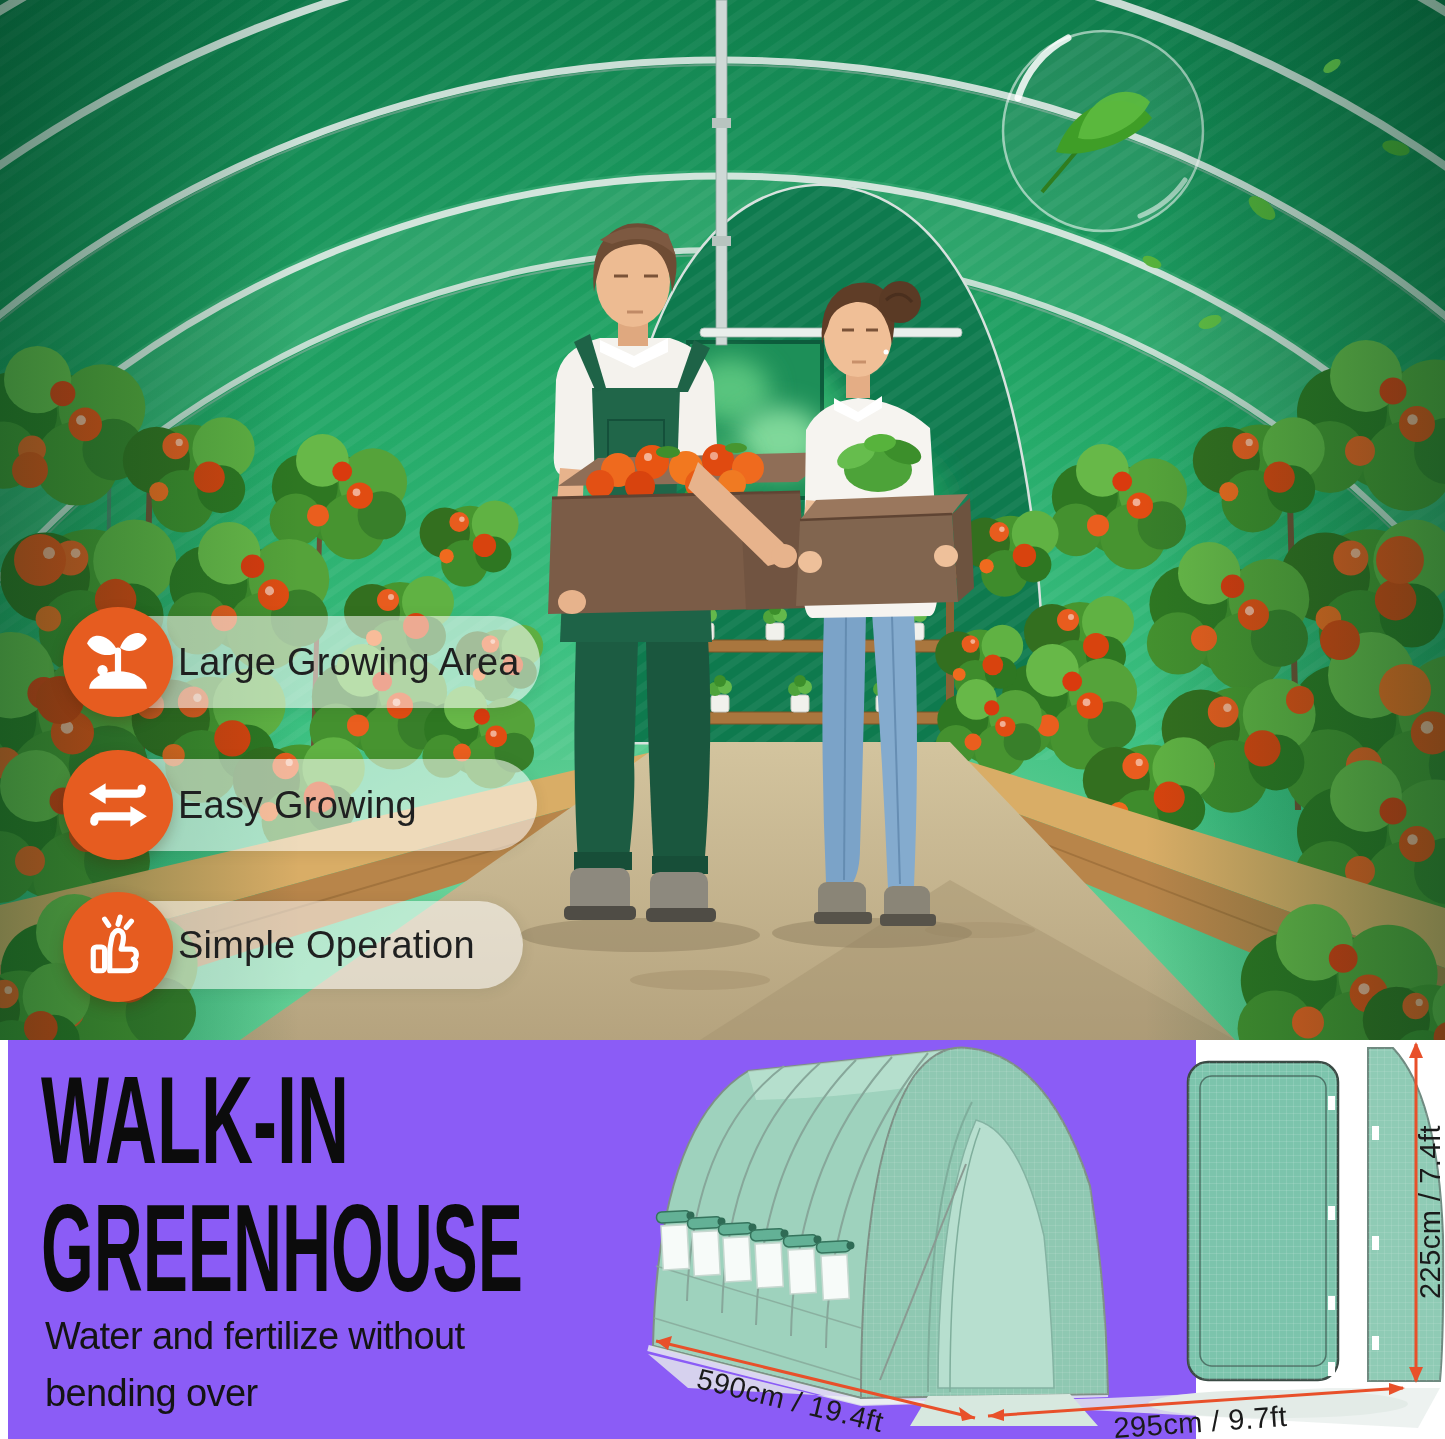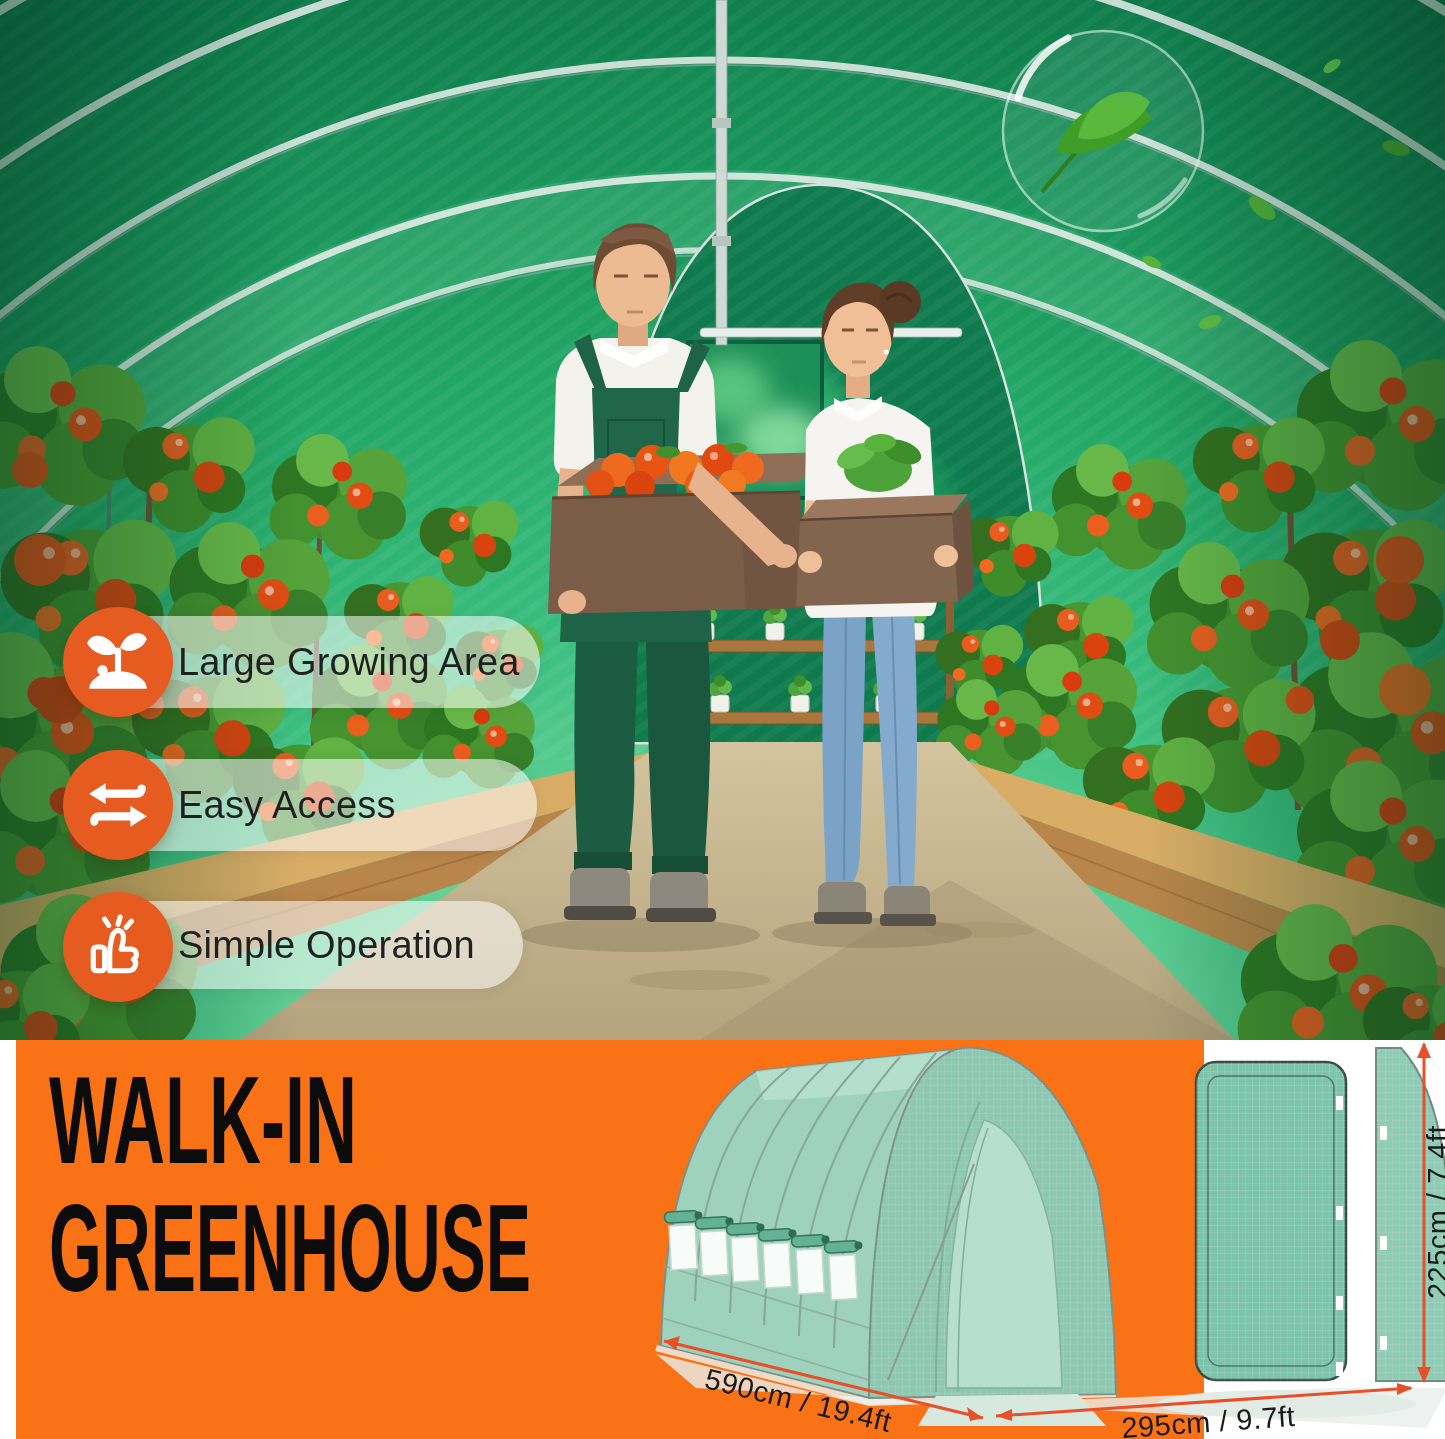--- a/index.html
+++ b/index.html
@@ -15,21 +15,21 @@
   .pill{ position:absolute; background:rgba(255,255,255,0.55); border-radius:60px;
          display:flex; align-items:center; box-sizing:border-box;
          padding-left:82px; box-shadow:0 2px 14px rgba(40,60,40,0.10); }
   .pill-label{ font-size:38px; color:#1f2020; letter-spacing:0.2px; white-space:nowrap; }
   .badge{ position:absolute; width:110px; height:110px; border-radius:50%;
           background:var(--accent); display:flex; align-items:center; justify-content:center;
           box-shadow:0 6px 14px rgba(60,30,5,0.25); }
   .badge svg{ width:66px; height:66px; display:block; }
 
   
-  .info{ position:absolute; left:16px; top:1040px; width:1188px; height:399px; background:#f97316; }
+  .info{ position:absolute; left:8px; top:1040px; width:1188px; height:399px; background:#8b5cf6; }
   .headline-svg{ position:absolute; left:33px; top:11px; width:560px; height:262px; }
   .headline-svg text{ font-family:"Liberation Sans", sans-serif; font-weight:bold; fill:#0c0c0c; }
   .subtitle{ position:absolute; left:37px; top:268px; font-size:38px; line-height:57px;
              color:#141414; letter-spacing:-0.6px; }
   .diagram{ position:absolute; left:620px; top:-4px; width:825px; height:404px; }
   .dim-label{ font-family:"Liberation Sans", sans-serif; font-size:29px; fill:#1a1a1a; letter-spacing:0.5px; }
 </style>
 </head>
 <body>
 
@@ -360,21 +360,21 @@
         <svg viewBox="-32 -32 64 64" fill="#ffffff">
           <path d="M-28,26 A28,17 0 0 1 28,26 Z"></path>
           <rect x="-3" y="-14" width="6" height="34" rx="3"></rect>
           <path d="M0,-10 C-8,-28 -26,-30 -30,-18 C-22,-6 -8,-4 0,-10 Z"></path>
           <path d="M2,-14 C8,-30 24,-32 28,-22 C22,-10 8,-8 2,-14 Z"></path>
           <circle cx="-15" cy="8" r="5"></circle>
         </svg>
       </div>
 
       <div class="pill" style="left:96px; top:759px; width:441px; height:92px;">
-        <span class="pill-label">Easy Access</span>
+        <span class="pill-label">Easy Growing</span>
       </div>
       <div class="badge" style="left:63px; top:750px;">
         <svg viewBox="-32 -32 64 64">
           <path d="M-14,-11 H18 Q23,-11 23,-16" stroke="#ffffff" stroke-width="8" fill="none" stroke-linecap="round"></path>
           <polygon points="-28,-11 -12,-21 -12,-1" fill="#ffffff"></polygon>
           <path d="M14,11 H-18 Q-23,11 -23,16" stroke="#ffffff" stroke-width="8" fill="none" stroke-linecap="round"></path>
           <polygon points="28,11 12,1 12,21" fill="#ffffff"></polygon>
         </svg>
       </div>
 
@@ -391,20 +391,24 @@
         </svg>
       </div>
     </div>
   </section>
 
   <section class="info">
     <svg class="headline-svg" viewBox="0 0 560 262">
       <text x="0" y="112" font-size="124" textLength="308" lengthAdjust="spacingAndGlyphs">WALK-IN</text>
       <text x="0" y="240" font-size="124" textLength="482" lengthAdjust="spacingAndGlyphs">GREENHOUSE</text>
     </svg>
+    <div class="subtitle">
+      <div>Water and fertilize without</div>
+      <div>bending over</div>
+    </div>
 
     <svg class="diagram" viewBox="0 0 825 404">
       <defs>
         <pattern id="mesh" width="7" height="7" patternUnits="userSpaceOnUse">
           <path d="M0,0 H7 M0,0 V7" stroke="rgba(255,255,255,0.35)" stroke-width="0.8" fill="none"></path>
         </pattern>
       </defs>
 
       <polygon points="20,318 233,370 480,362 700,352 812,352 790,392 60,352" fill="#e9efec" opacity="0.8"></polygon>
       <ellipse cx="650" cy="368" rx="130" ry="14" fill="#e3ebe7"></ellipse>

